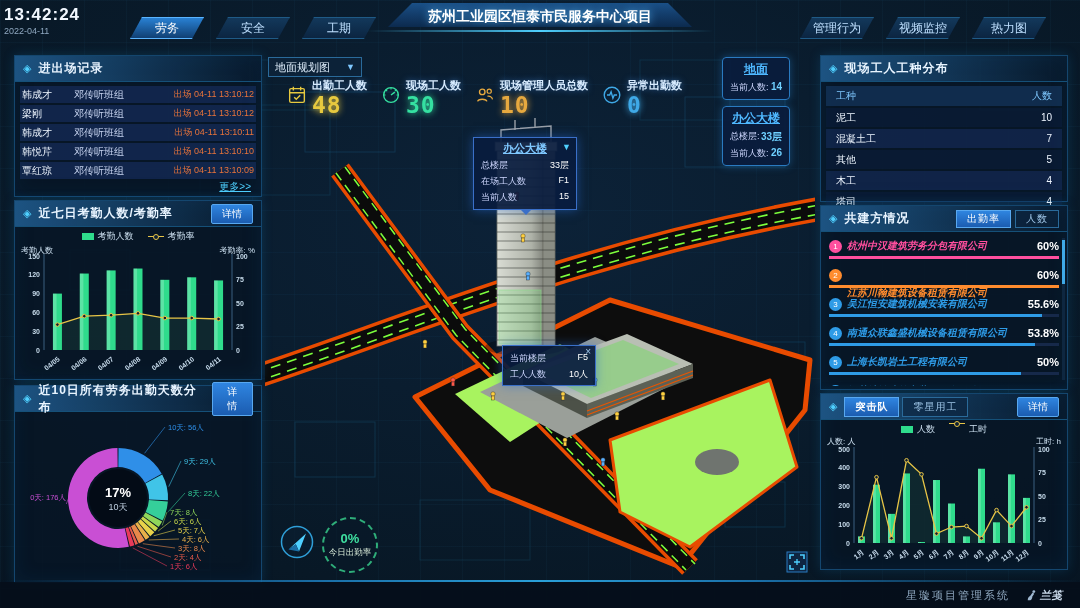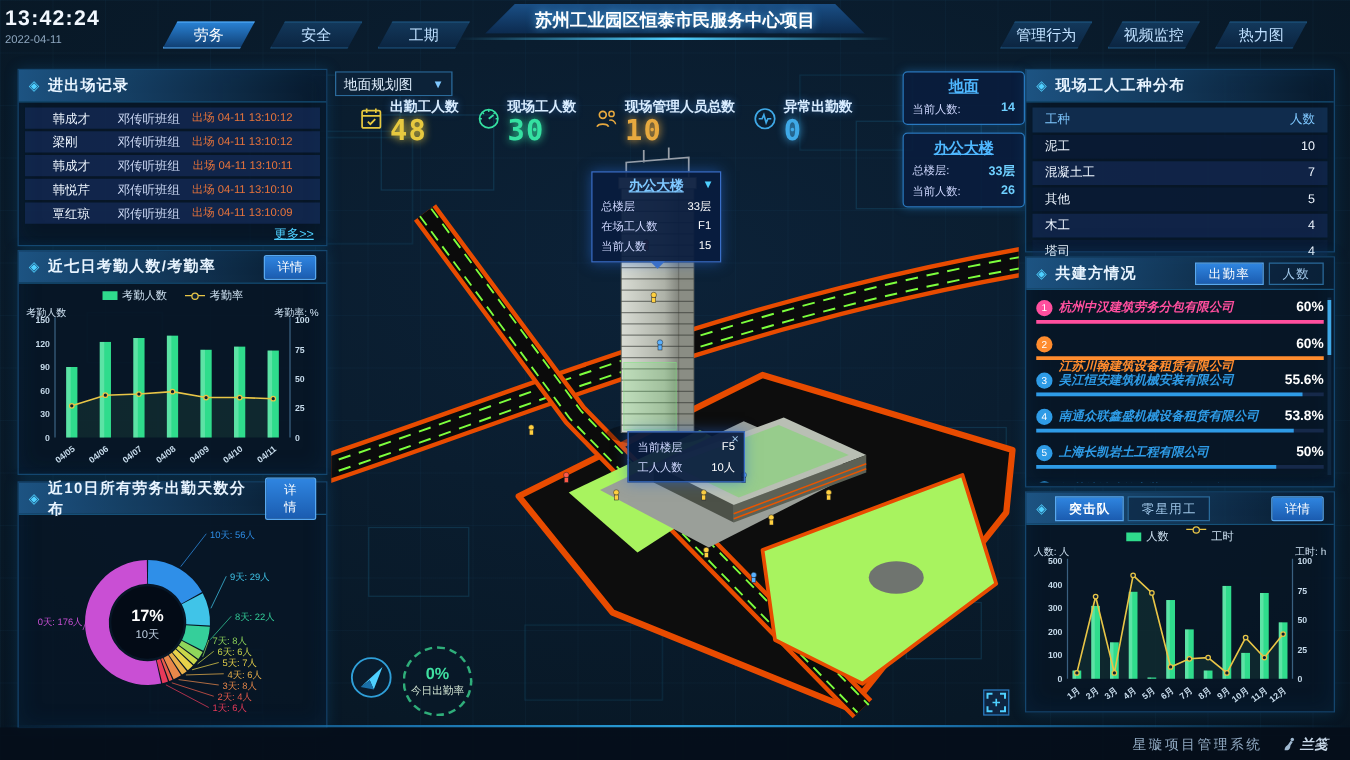--- a/index.html
+++ b/index.html
@@ -39,21 +39,21 @@
   .p-head{height:26px;display:flex;align-items:center;gap:6px;padding:0 8px;box-sizing:border-box;
     background:linear-gradient(90deg,rgba(31,90,140,.9),rgba(12,36,64,.2));
     border-bottom:1px solid #155078;font-size:12px;font-weight:bold;color:#e8f4ff;letter-spacing:1px}
   .dmd{color:#4fd0ff;font-size:11px}
   .btn-detail{margin-left:auto;background:linear-gradient(180deg,#2f85e0,#1b5cb0);
     border:1px solid #58a8f0;color:#fff;font-size:10px;padding:2px 10px;border-radius:2px;cursor:pointer}
 
   
   #entry-rows{padding:4px 5px 0 5px}
   .erow{display:flex;align-items:center;height:17px;margin-bottom:2px;background:rgba(32,58,120,.45);
-    font-size:10px;padding:0 22px}
+    font-size:10px;padding:0 2px}
   .erow .en{width:52px;color:#eef6ff;overflow:hidden;white-space:nowrap}
   .erow .et{flex:1;color:#c9d6f2;overflow:hidden;white-space:nowrap}
   .erow .ev{color:#e8743b;font-size:9px;white-space:nowrap}
   .more{position:absolute;right:10px;bottom:2px;font-size:10px;color:#4fd0ff;cursor:pointer;text-decoration:underline}
 
   
   .legend{height:15px;display:flex;justify-content:center;align-items:center;gap:14px;
     font-size:9px;color:#cfe2f2;margin-top:2px}
   .lg-bar{display:inline-block;width:12px;height:7px;background:#2fdc8c;margin-right:4px;vertical-align:middle}
   .lg-line{display:inline-block;width:16px;height:0;border-top:1.5px solid #e8c547;position:relative;
@@ -110,21 +110,21 @@
   #b-tip{left:473px;top:137px;width:104px;padding:3px 7px 5px 7px;box-sizing:border-box}
   #b-tip::after{content:"";position:absolute;left:46px;bottom:-6px;border:6px solid transparent;
     border-top-color:#3a6fc8;border-bottom:none}
   .tip-title{font-size:11px;font-weight:bold;color:#7fc8ff;text-decoration:underline;text-align:center}
   .tip-car{position:absolute;right:5px;top:4px;color:#4fd0ff;font-size:9px;cursor:pointer}
   .tip-row{display:flex;justify-content:space-between;margin-top:3px}
   .tip-row b{color:#fff;font-weight:normal}
   #f-tip{left:502px;top:345px;width:94px;padding:3px 7px 4px 7px;box-sizing:border-box}
   .tip-x{position:absolute;right:4px;top:0;color:#9fc6e8;font-size:10px;cursor:pointer}
 
-  .mcard{position:absolute;width:98px;background:rgba(9,28,62,.88);border:1px solid #2a7ac0;
+  .mcard{position:absolute;width:68px;background:rgba(9,28,62,.88);border:1px solid #2a7ac0;
     border-radius:4px;z-index:7;padding:3px 7px 5px 7px;box-sizing:border-box;
     box-shadow:0 0 8px rgba(40,140,220,.4)}
   #card-ground{left:722px;top:57px}
   #card-office{left:722px;top:106px}
   .mc-title{font-size:12px;font-weight:bold;color:#4fb8ff;text-align:center;text-decoration:underline;cursor:pointer}
   .mc-row{display:flex;justify-content:space-between;font-size:9px;color:#cfd8ff;margin-top:3px}
   .mc-row b{color:#6fd0ff;font-weight:bold;font-size:10px}
 
   .compass{position:absolute;left:279px;top:524px;z-index:7;cursor:pointer}
   .gauge{position:absolute;left:322px;top:517px;width:52px;height:52px;border-radius:50%;z-index:7;

